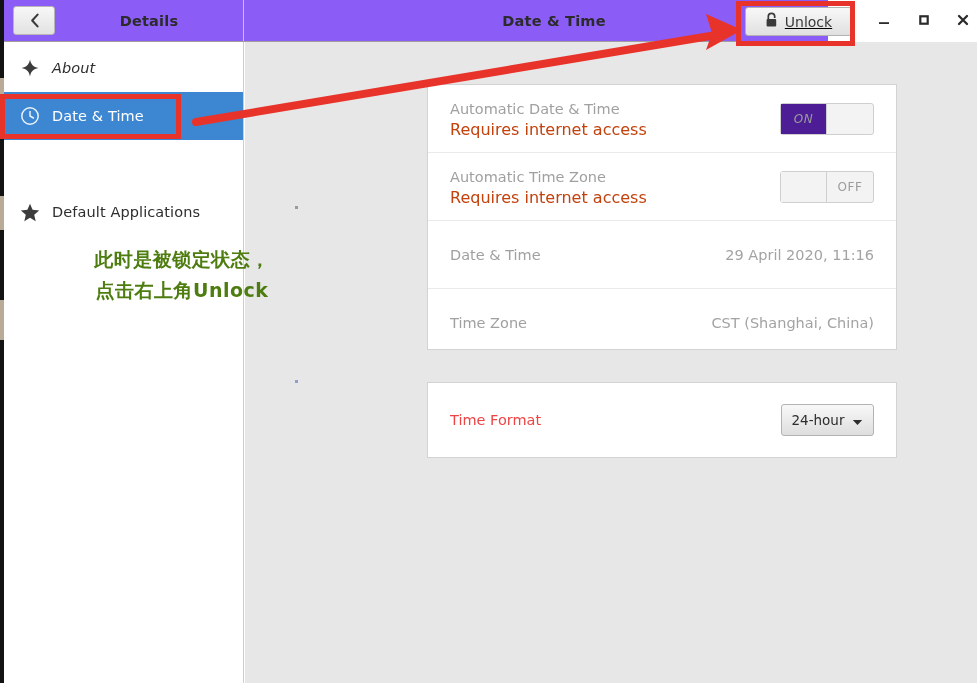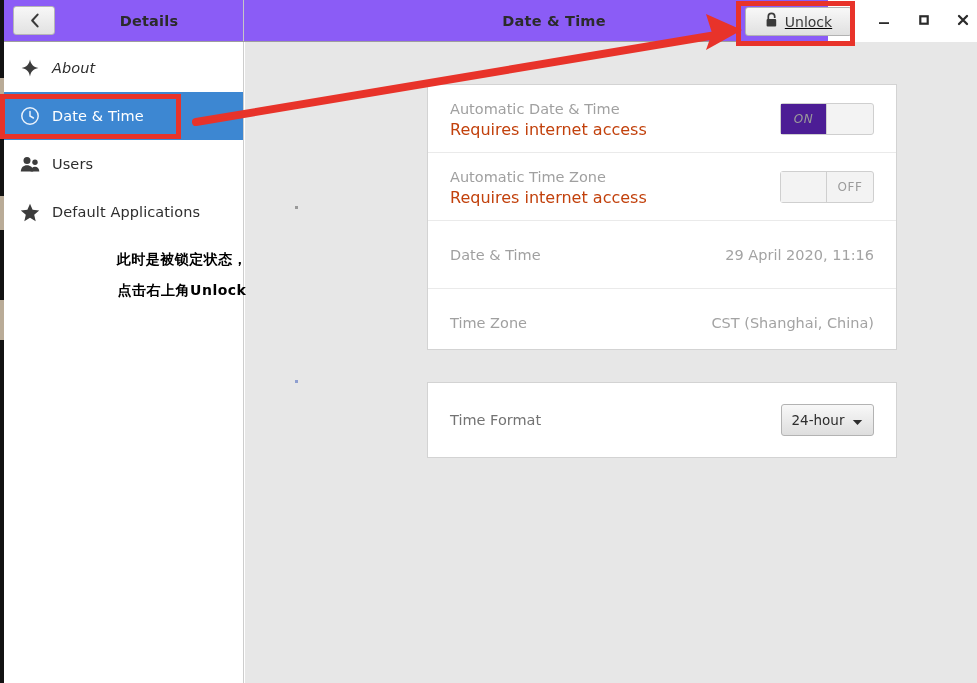--- a/index.html
+++ b/index.html
@@ -200,21 +200,21 @@
     height: 68px;
     display: flex;
     flex-direction: column;
     justify-content: center;
   }
   .row-title {
     font-size: 14.5px;
     color: #a0a0a0;
     line-height: 19px;
   }
-  .row-title.enabled { color: #737373; }
+  .row-title.enabled { color: #ef4444; }
   .row-sub {
     font-size: 16px;
     color: #c2410c;
     line-height: 17px;
     margin-top: 2px;
   }
   .row-value {
     position: absolute;
     right: 22px;
     font-size: 14.5px;
@@ -268,22 +268,22 @@
     position: absolute;
     left: 0; top: 0;
     width: 977px; height: 683px;
     pointer-events: none;
   }
   .anno-text {
     position: absolute;
     left: 62px; top: 244px;
     width: 240px;
     text-align: center;
-    color: #000000;
-    font-size: 14px;
+    color: #4d7c0f;
+    font-size: 19px;
     font-weight: bold;
     line-height: 31px;
     letter-spacing: 0.5px;
     pointer-events: none;
     white-space: pre-line;
   }
   .speck {
     position: absolute;
     width: 3px; height: 3px;
   }
@@ -364,31 +364,20 @@
     <div class="side-item selected" style="top:50px;">
       <span class="side-icon">
         <svg width="20" height="20" viewBox="0 0 20 20">
           <circle cx="10" cy="10" r="8.2" fill="none" stroke="#eaf2fb" stroke-width="1.5"></circle>
           <path d="M10 5.4 L10 10 L13.4 12" fill="none" stroke="#eaf2fb" stroke-width="1.5" stroke-linecap="round"></path>
         </svg>
       </span>
       <span class="side-label">Date &amp; Time</span>
     </div>
 
-    <div class="side-item" style="top:98px;">
-      <span class="side-icon">
-        <svg width="20" height="17" viewBox="0 0 20 17">
-          <circle cx="7" cy="4.4" r="3.5" fill="#3c3c3c"></circle>
-          <path d="M0.8 15.6 C0.8 11.4 3.6 9.2 7 9.2 C10.4 9.2 13.2 11.4 13.2 15.6 Z" fill="#3c3c3c"></path>
-          <circle cx="15" cy="6.2" r="2.7" fill="#3c3c3c"></circle>
-          <path d="M10.6 15.6 C10.6 12.4 12.6 10.8 15 10.8 C17.4 10.8 19.3 12.4 19.3 15.6 Z" fill="#3c3c3c"></path>
-        </svg>
-      </span>
-      <span class="side-label">Users</span>
-    </div>
 
     <div class="side-item" style="top:146px;">
       <span class="side-icon">
         <svg width="20" height="19" viewBox="0 0 20 19">
           <path d="M10 0.8 L12.6 6.8 L19.2 7.4 L14.2 11.8 L15.7 18.2
                    L10 14.8 L4.3 18.2 L5.8 11.8 L0.8 7.4 L7.4 6.8 Z" fill="#3c3c3c"></path>
         </svg>
       </span>
       <span class="side-label">Default Applications</span>
     </div>

